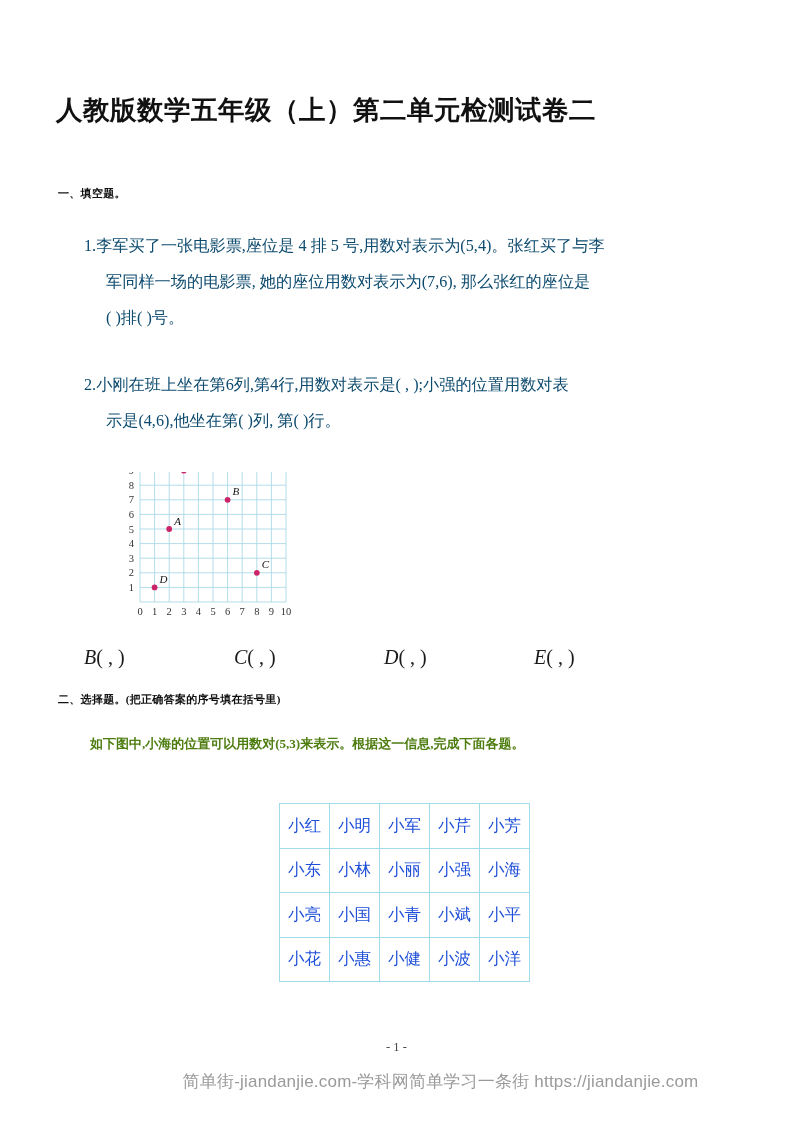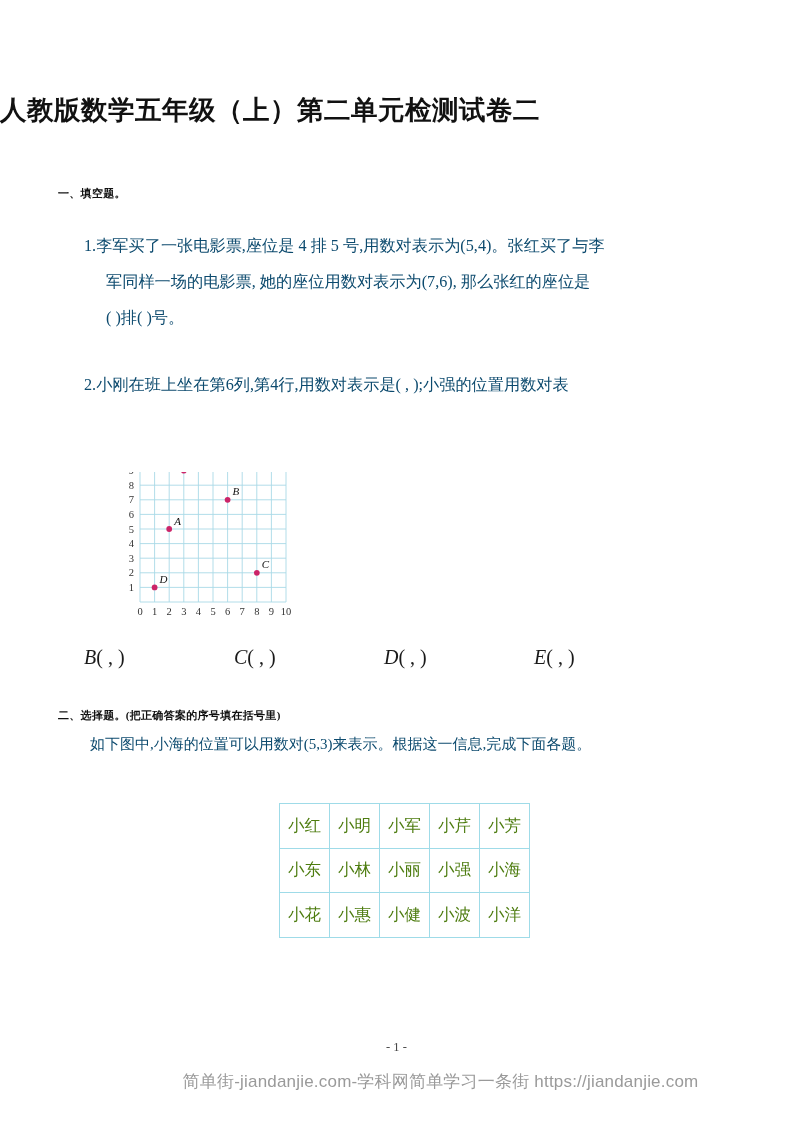--- a/index.html
+++ b/index.html
@@ -21,39 +21,39 @@
     inset: 0;
     padding: 0;
   }
 
   
   .doc-title {
     position: absolute;
     top: 92px;
     left: 0;
     width: 652px;
-    text-align: left;
+    text-align: center;
     font-family: "Liberation Serif", "DejaVu Serif", serif;
     font-weight: bold;
     font-size: 26.5px;
     letter-spacing: 0.5px;
     color: #111;
   }
 
   
   .section-heading {
     position: absolute;
     left: 58px;
     font-weight: bold;
     font-size: 11px;
     color: #111;
     letter-spacing: 0.3px;
   }
   #sec1-heading { top: 186px; }
-  #sec2-heading { top: 692px; margin-top: 16px; }
+  #sec2-heading { top: 692px; }
 
   
   .q-block {
     position: absolute;
     left: 84px;
     width: 660px;
     font-size: 16.2px;
     line-height: 36px;
     color: #0c4a6e;
     text-align: justify;
@@ -91,43 +91,44 @@
   #answer-row .ans .paren {
     font-style: normal;
   }
 
   
   #sec2-intro {
     position: absolute;
     left: 58px;
     top: 726px;
     width: 686px;
-    font-size: 15px;
+    font-size: 13px;
     line-height: 36px;
     text-indent: 32px;
     text-align: justify;
-    color: #0c4a6e;
+    color: #4d7c0f;
+    font-weight: bold;
   }
 
   
   #name-table {
     position: absolute;
     left: 279px;
     top: 803px;
     border-collapse: collapse;
     table-layout: fixed;
   }
   #name-table td {
     width: 47px;
     height: 41.5px;
     border: 1px solid #9fdbe8;
     text-align: center;
     vertical-align: middle;
     font-size: 16.5px;
-    color: #4d7c0f;
+    color: #1d4ed8;
     font-family: "Liberation Serif", "DejaVu Serif", serif;
   }
 
   
   #page-number {
     position: absolute;
     left: 0;
     top: 1040px;
     width: 793px;
     text-align: center;
@@ -157,20 +158,21 @@
   <div class="section-heading" id="sec1-heading">一、填空题。</div>
 
   <div class="q-block" id="q1">
     <span class="q-line"><span class="qnum">1.</span><span>李军买了一张电影票,座位是 4 排 5 号,用数对表示为(5,4)。张红买了与李</span></span>
     <span class="q-line indent">军同样一场的电影票, 她的座位用数对表示为(7,6), 那么张红的座位是</span>
     <span class="q-line indent">(        )排(        )号。</span>
   </div>
 
   <div class="q-block" id="q2">
     <span class="q-line"><span class="qnum">2.</span><span>小刚在班上坐在第6列,第4行,用数对表示是(    ,    );小强的位置用数对表</span></span>
+    <span class="q-line indent">示是(4,6),他坐在第(        )列, 第(        )行。</span>
   </div>
 
 
   <div class="figure-grid">
     <svg class="grid-svg" id="grid-svg" width="196" height="165" viewBox="0 0 196 165">
         <line x1="28" y1="-16" x2="28" y2="130" stroke="#a9d9e7" stroke-width="0.9"></line>
         <line x1="42.6" y1="-16" x2="42.6" y2="130" stroke="#a9d9e7" stroke-width="0.9"></line>
         <line x1="57.2" y1="-16" x2="57.2" y2="130" stroke="#a9d9e7" stroke-width="0.9"></line>
         <line x1="71.8" y1="-16" x2="71.8" y2="130" stroke="#a9d9e7" stroke-width="0.9"></line>
         <line x1="86.4" y1="-16" x2="86.4" y2="130" stroke="#a9d9e7" stroke-width="0.9"></line>
@@ -241,20 +243,27 @@
           <td>小芳</td>
         </tr>
         <tr>
           <td>小东</td>
           <td>小林</td>
           <td>小丽</td>
           <td>小强</td>
           <td>小海</td>
         </tr>
         <tr>
+          <td>小亮</td>
+          <td>小国</td>
+          <td>小青</td>
+          <td>小斌</td>
+          <td>小平</td>
+        </tr>
+        <tr>
           <td>小花</td>
           <td>小惠</td>
           <td>小健</td>
           <td>小波</td>
           <td>小洋</td>
         </tr>
       </tbody>
   </table>
 
   <div id="page-number">- 1 -</div>

